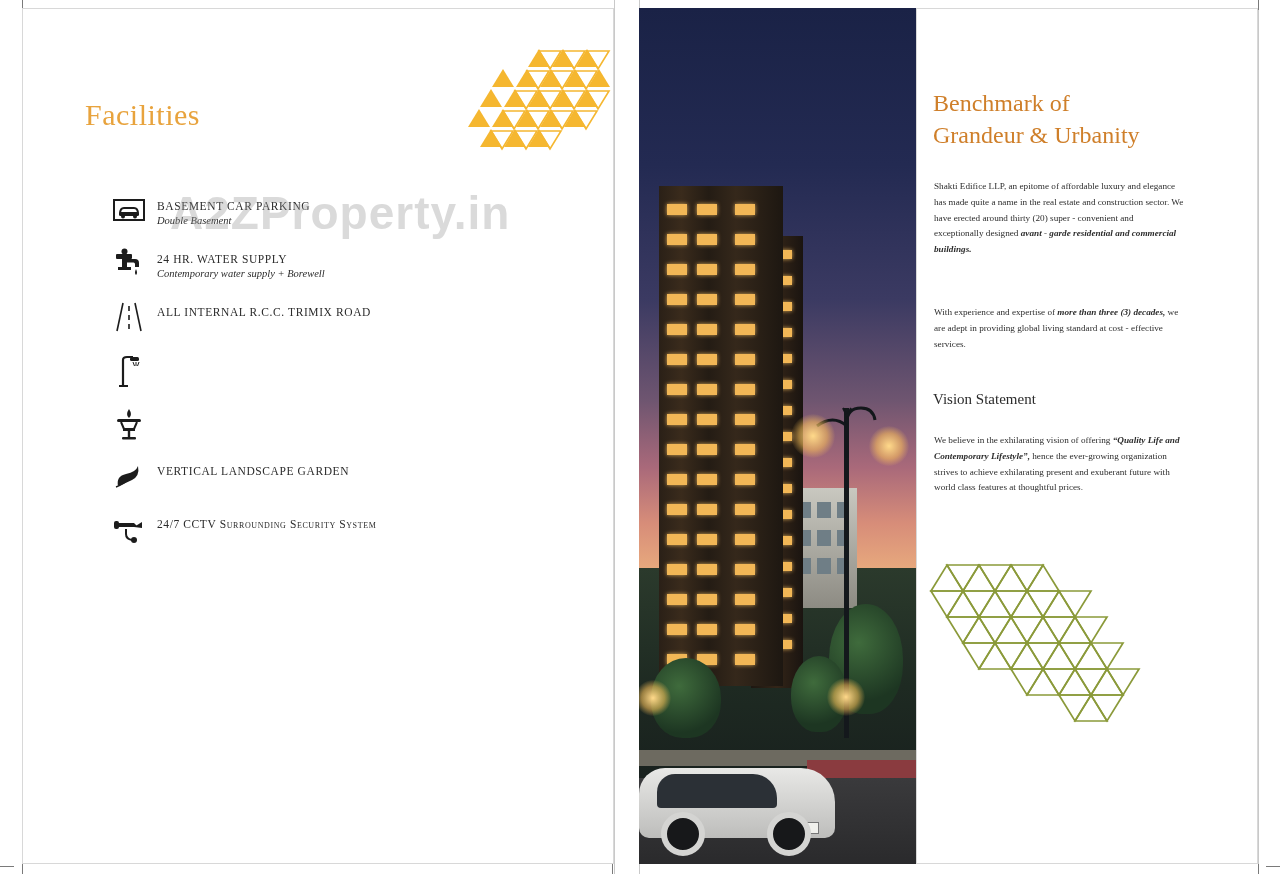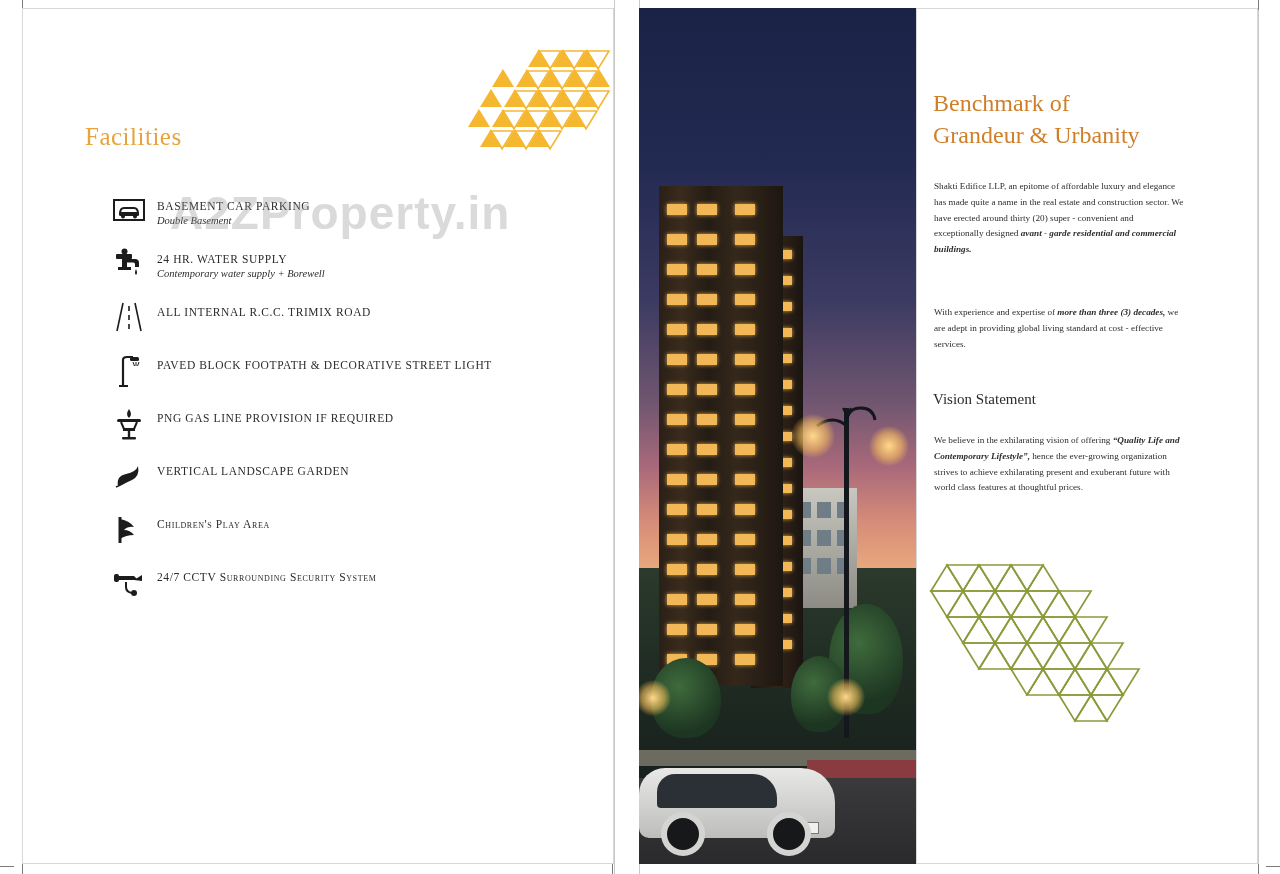--- a/index.html
+++ b/index.html
@@ -39,22 +39,22 @@
     position: absolute;
     left: 22px; top: 8px;
     width: 592px; height: 856px;
     background: #ffffff;
     border: 1px solid #d8d8d8;
     box-sizing: border-box;
     overflow: hidden;
   }
   .facilities-title {
     position: absolute;
-    left: 62px; top: 114px;
-    font-size: 25px;
+    left: 62px; top: 89px;
+    font-size: 30px;
     color: #e8a33d;
     letter-spacing: 0.5px;
     font-family: "Liberation Serif", serif;
   }
 
   
   .tri-motif {
     position: absolute;
     pointer-events: none;
   }
@@ -399,64 +399,47 @@
 
       <div class="fac-row">
         <div class="fac-icon">
           <svg width="28" height="34" viewBox="0 0 28 34">
             <path d="M8 32 V6 q0-3 4-3 h6" stroke="#1c1c1c" stroke-width="2.2" fill="none"></path>
             <rect x="15" y="3" width="9" height="4" rx="1.5" fill="#1c1c1c"></rect>
             <path d="M18 8 l1.5 4 M21 8 l0 4 M24 8 l-1.5 4" stroke="#1c1c1c" stroke-width="1"></path>
             <rect x="4" y="31" width="9" height="2" fill="#1c1c1c"></rect>
           </svg>
         </div>
-        <div class="fac-text">
-          <div class="fac-label">PAVED BLOCK FOOTPATH &amp; DECORATIVE STREET LIGHT</div>
-        </div>
       </div>
 
       <div class="fac-row">
         <div class="fac-icon">
           <svg width="32" height="34" viewBox="0 0 32 34">
             <path d="M16 2 q-4 6 0 9 q4-3 0-9z" fill="#1c1c1c"></path>
             <rect x="4" y="12" width="24" height="3" rx="1.5" fill="#1c1c1c"></rect>
             <path d="M8 15 l3 7 M24 15 l-3 7" stroke="#1c1c1c" stroke-width="2"></path>
             <rect x="10" y="21" width="12" height="3" fill="#1c1c1c"></rect>
             <path d="M16 24 v7" stroke="#1c1c1c" stroke-width="2.4"></path>
             <rect x="9" y="30" width="14" height="2.5" rx="1" fill="#1c1c1c"></rect>
           </svg>
         </div>
-        <div class="fac-text">
-          <div class="fac-label">PNG GAS LINE PROVISION IF REQUIRED</div>
-        </div>
       </div>
 
       <div class="fac-row">
         <div class="fac-icon">
           <svg width="34" height="30" viewBox="0 0 34 30">
             <path d="M6 26 q-2-10 8-12 q10-2 12-8 q2 10 -6 14 q-8 4 -14 6z" fill="#1c1c1c"></path>
             <path d="M4 27 q8-3 14-9" stroke="#1c1c1c" stroke-width="1.4" fill="none"></path>
           </svg>
         </div>
         <div class="fac-text">
           <div class="fac-label">VERTICAL LANDSCAPE GARDEN</div>
         </div>
       </div>
 
-      <div class="fac-row">
-        <div class="fac-icon">
-          <svg width="30" height="34" viewBox="0 0 30 34">
-            <path d="M6 4 v26" stroke="#1c1c1c" stroke-width="3"></path>
-            <path d="M6 6 q10 2 14 8 q-6 -1 -10 3 q6 0 10 5 q-8 0 -14 4z" fill="#1c1c1c"></path>
-          </svg>
-        </div>
-        <div class="fac-text">
-          <div class="fac-label">Children's Play area</div>
-        </div>
-      </div>
 
       <div class="fac-row">
         <div class="fac-icon">
           <svg width="34" height="32" viewBox="0 0 34 32">
             <path d="M4 10 h18 l4 4 h-22z" fill="#1c1c1c"></path>
             <rect x="2" y="8" width="5" height="8" rx="2" fill="#1c1c1c"></rect>
             <path d="M22 14 l8 -5 v6 z" fill="#1c1c1c"></path>
             <path d="M14 16 v5 q0 5 6 6" stroke="#1c1c1c" stroke-width="2" fill="none"></path>
             <circle cx="22" cy="27" r="3" fill="#1c1c1c"></circle>
           </svg>

